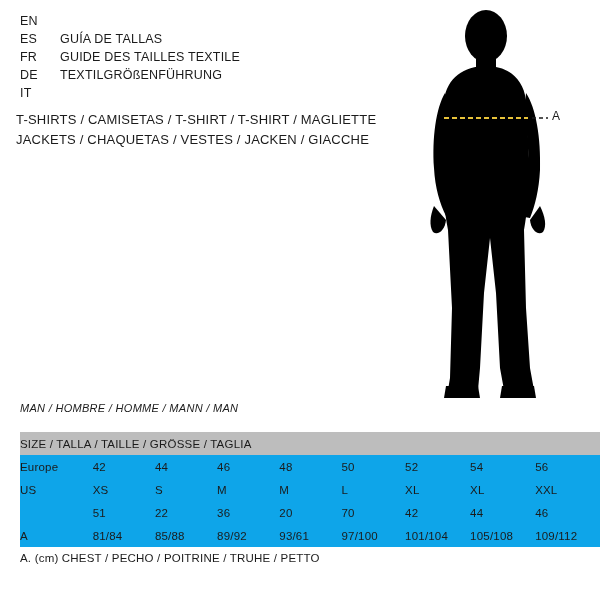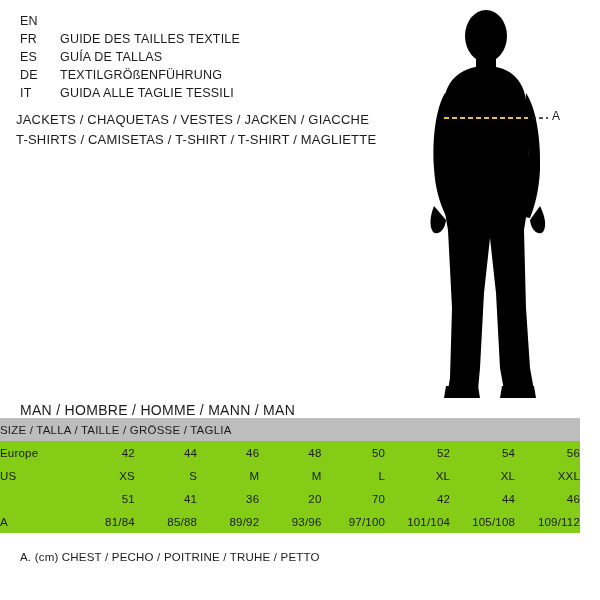--- a/index.html
+++ b/index.html
@@ -81,93 +81,94 @@
 
   
   .table-section {
     position: absolute;
     left: 0;
     top: 402px;
     width: 600px;
   }
   .table-title {
     padding-left: 20px;
-    font-size: 14px;
+    font-size: 11px;
     letter-spacing: 0.3px;
     color: #1b1b1b;
-    margin-bottom: 0;
+    margin-bottom: 18px;
+    font-style: italic;
   }
   table.size-table {
     width: 580px;
+    margin-left: 20px;
     border-collapse: collapse;
     font-size: 11.5px;
     color: #1b1b1b;
   }
   table.size-table td {
     padding: 3px 0 3px 0;
     height: 17px;
     vertical-align: middle;
     letter-spacing: 0.2px;
   }
   table.size-table tr.header-row {
     background: #bdbdbd;
   }
   table.size-table tr.header-row td {
     font-size: 11.5px;
     letter-spacing: 0.2px;
   }
   table.size-table tr.band td {
-    background: #84cc16;
+    background: #0ea5e9;
   }
   td.col-label {
     width: 82px;
     padding-left: 2px;
   }
   td.col-val {
     width: 71px;
-    text-align: right;
+    text-align: left;
   }
   .table-footnote {
     padding-left: 20px;
-    margin-top: 18px;
+    margin-top: 5px;
     font-size: 11.5px;
     letter-spacing: 0.2px;
     color: #1b1b1b;
   }
 </style>
 </head>
 <body>
 
 <div class="page">
 
   <div class="legend">
     <div class="legend-row">
       <span class="legend-code">EN</span>
     </div>
     <div class="legend-row">
+      <span class="legend-code">ES</span>
+      <span class="legend-text">GUÍA DE TALLAS</span>
+    </div>
+    <div class="legend-row">
       <span class="legend-code">FR</span>
       <span class="legend-text">GUIDE DES TAILLES TEXTILE</span>
     </div>
     <div class="legend-row">
-      <span class="legend-code">ES</span>
-      <span class="legend-text">GUÍA DE TALLAS</span>
-    </div>
-    <div class="legend-row">
       <span class="legend-code">DE</span>
       <span class="legend-text">TEXTILGRÖßENFÜHRUNG</span>
     </div>
     <div class="legend-row">
       <span class="legend-code">IT</span>
-      <span class="legend-text">GUIDA ALLE TAGLIE TESSILI</span>
     </div>
   </div>
 
   <div class="garment">
+    <div class="garment-line">T-SHIRTS / CAMISETAS / T-SHIRT / T-SHIRT / MAGLIETTE</div>
     <div class="garment-line">JACKETS / CHAQUETAS / VESTES / JACKEN / GIACCHE</div>
-    <div class="garment-line">T-SHIRTS / CAMISETAS / T-SHIRT / T-SHIRT / MAGLIETTE</div>
   </div>
 
   <div class="figure-wrap">
     <svg class="figure-svg" width="200" height="400" viewBox="0 0 200 400">
 
       <ellipse cx="86" cy="28" rx="21" ry="26" fill="#000000"></ellipse>
 
       <rect x="76" y="48" width="20" height="14" fill="#000000"></rect>
 
       <path d="M86 58
@@ -240,35 +241,35 @@
           <td class="col-val">M</td>
           <td class="col-val">L</td>
           <td class="col-val">XL</td>
           <td class="col-val">XL</td>
           <td class="col-val">XXL</td>
         </tr>
 
         <tr class="band">
           <td class="col-label"></td>
           <td class="col-val">51</td>
-          <td class="col-val">41</td>
+          <td class="col-val">22</td>
           <td class="col-val">36</td>
           <td class="col-val">20</td>
           <td class="col-val">70</td>
           <td class="col-val">42</td>
           <td class="col-val">44</td>
           <td class="col-val">46</td>
         </tr>
 
         <tr class="band">
           <td class="col-label">A</td>
           <td class="col-val">81/84</td>
           <td class="col-val">85/88</td>
           <td class="col-val">89/92</td>
-          <td class="col-val">93/96</td>
+          <td class="col-val">93/61</td>
           <td class="col-val">97/100</td>
           <td class="col-val">101/104</td>
           <td class="col-val">105/108</td>
           <td class="col-val">109/112</td>
         </tr>
       </tbody>
     </table>
 
     <div class="table-footnote">A. (cm) CHEST / PECHO / POITRINE / TRUHE / PETTO</div>
   </div>

